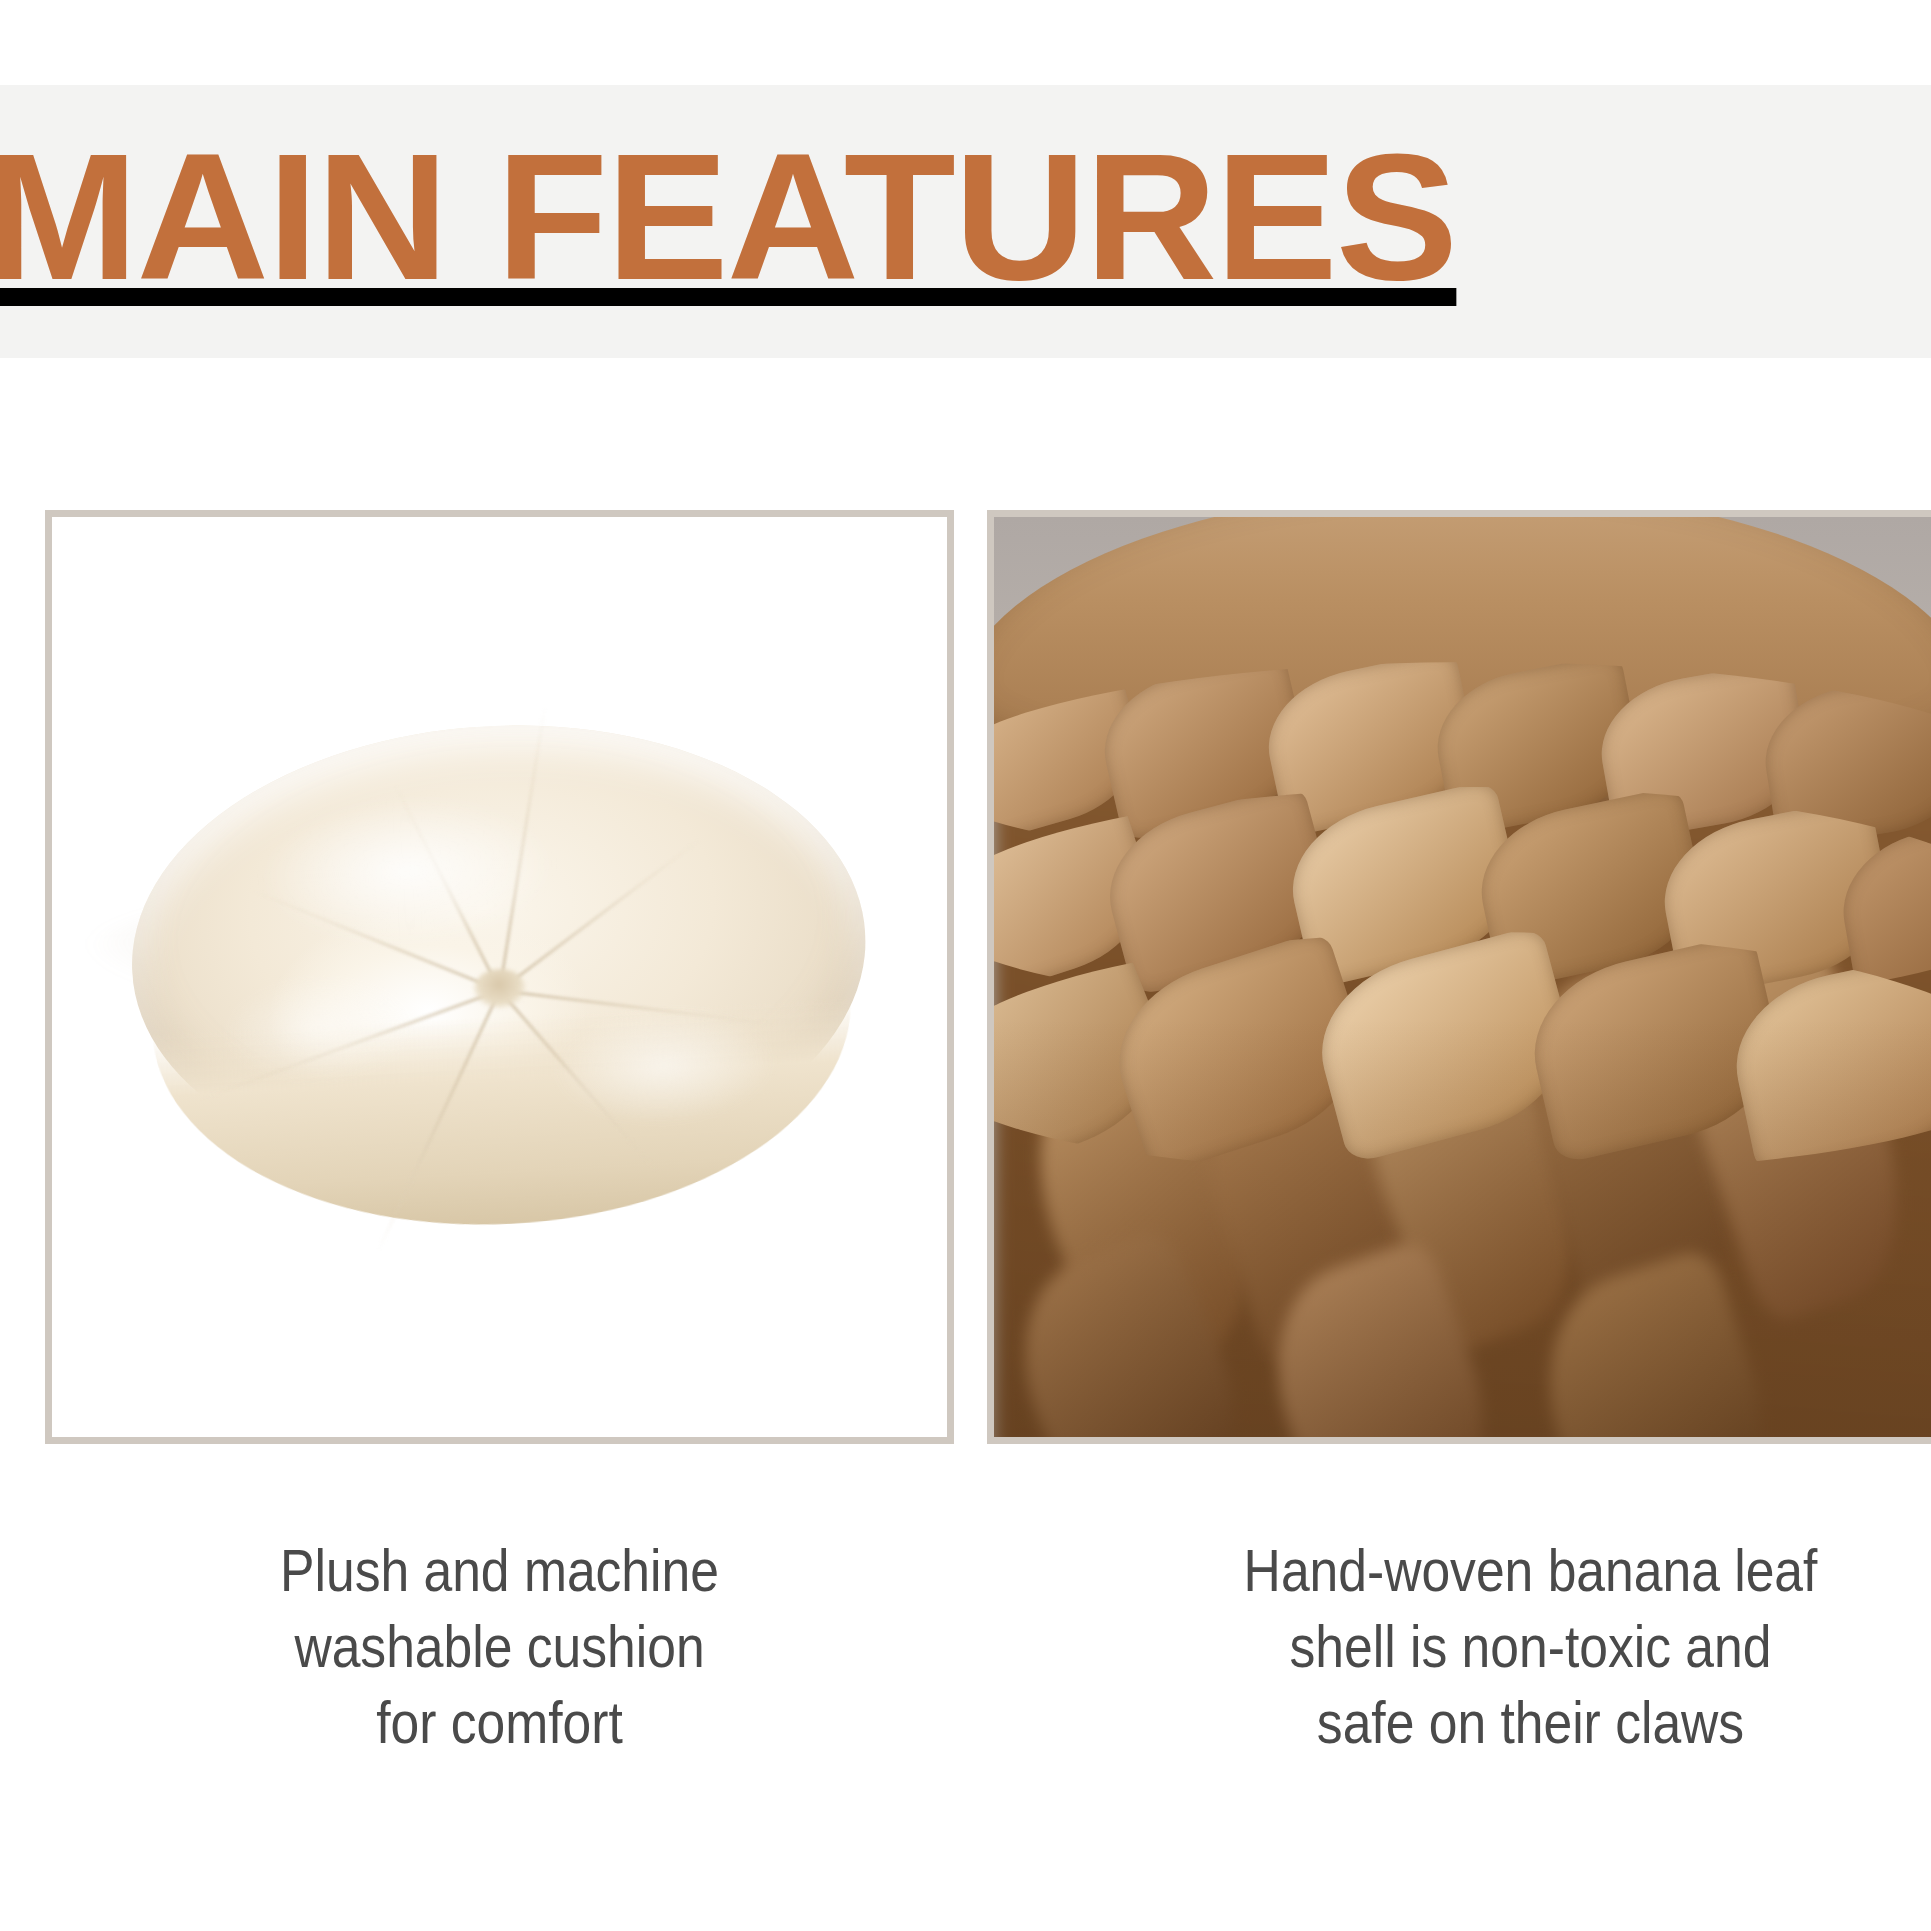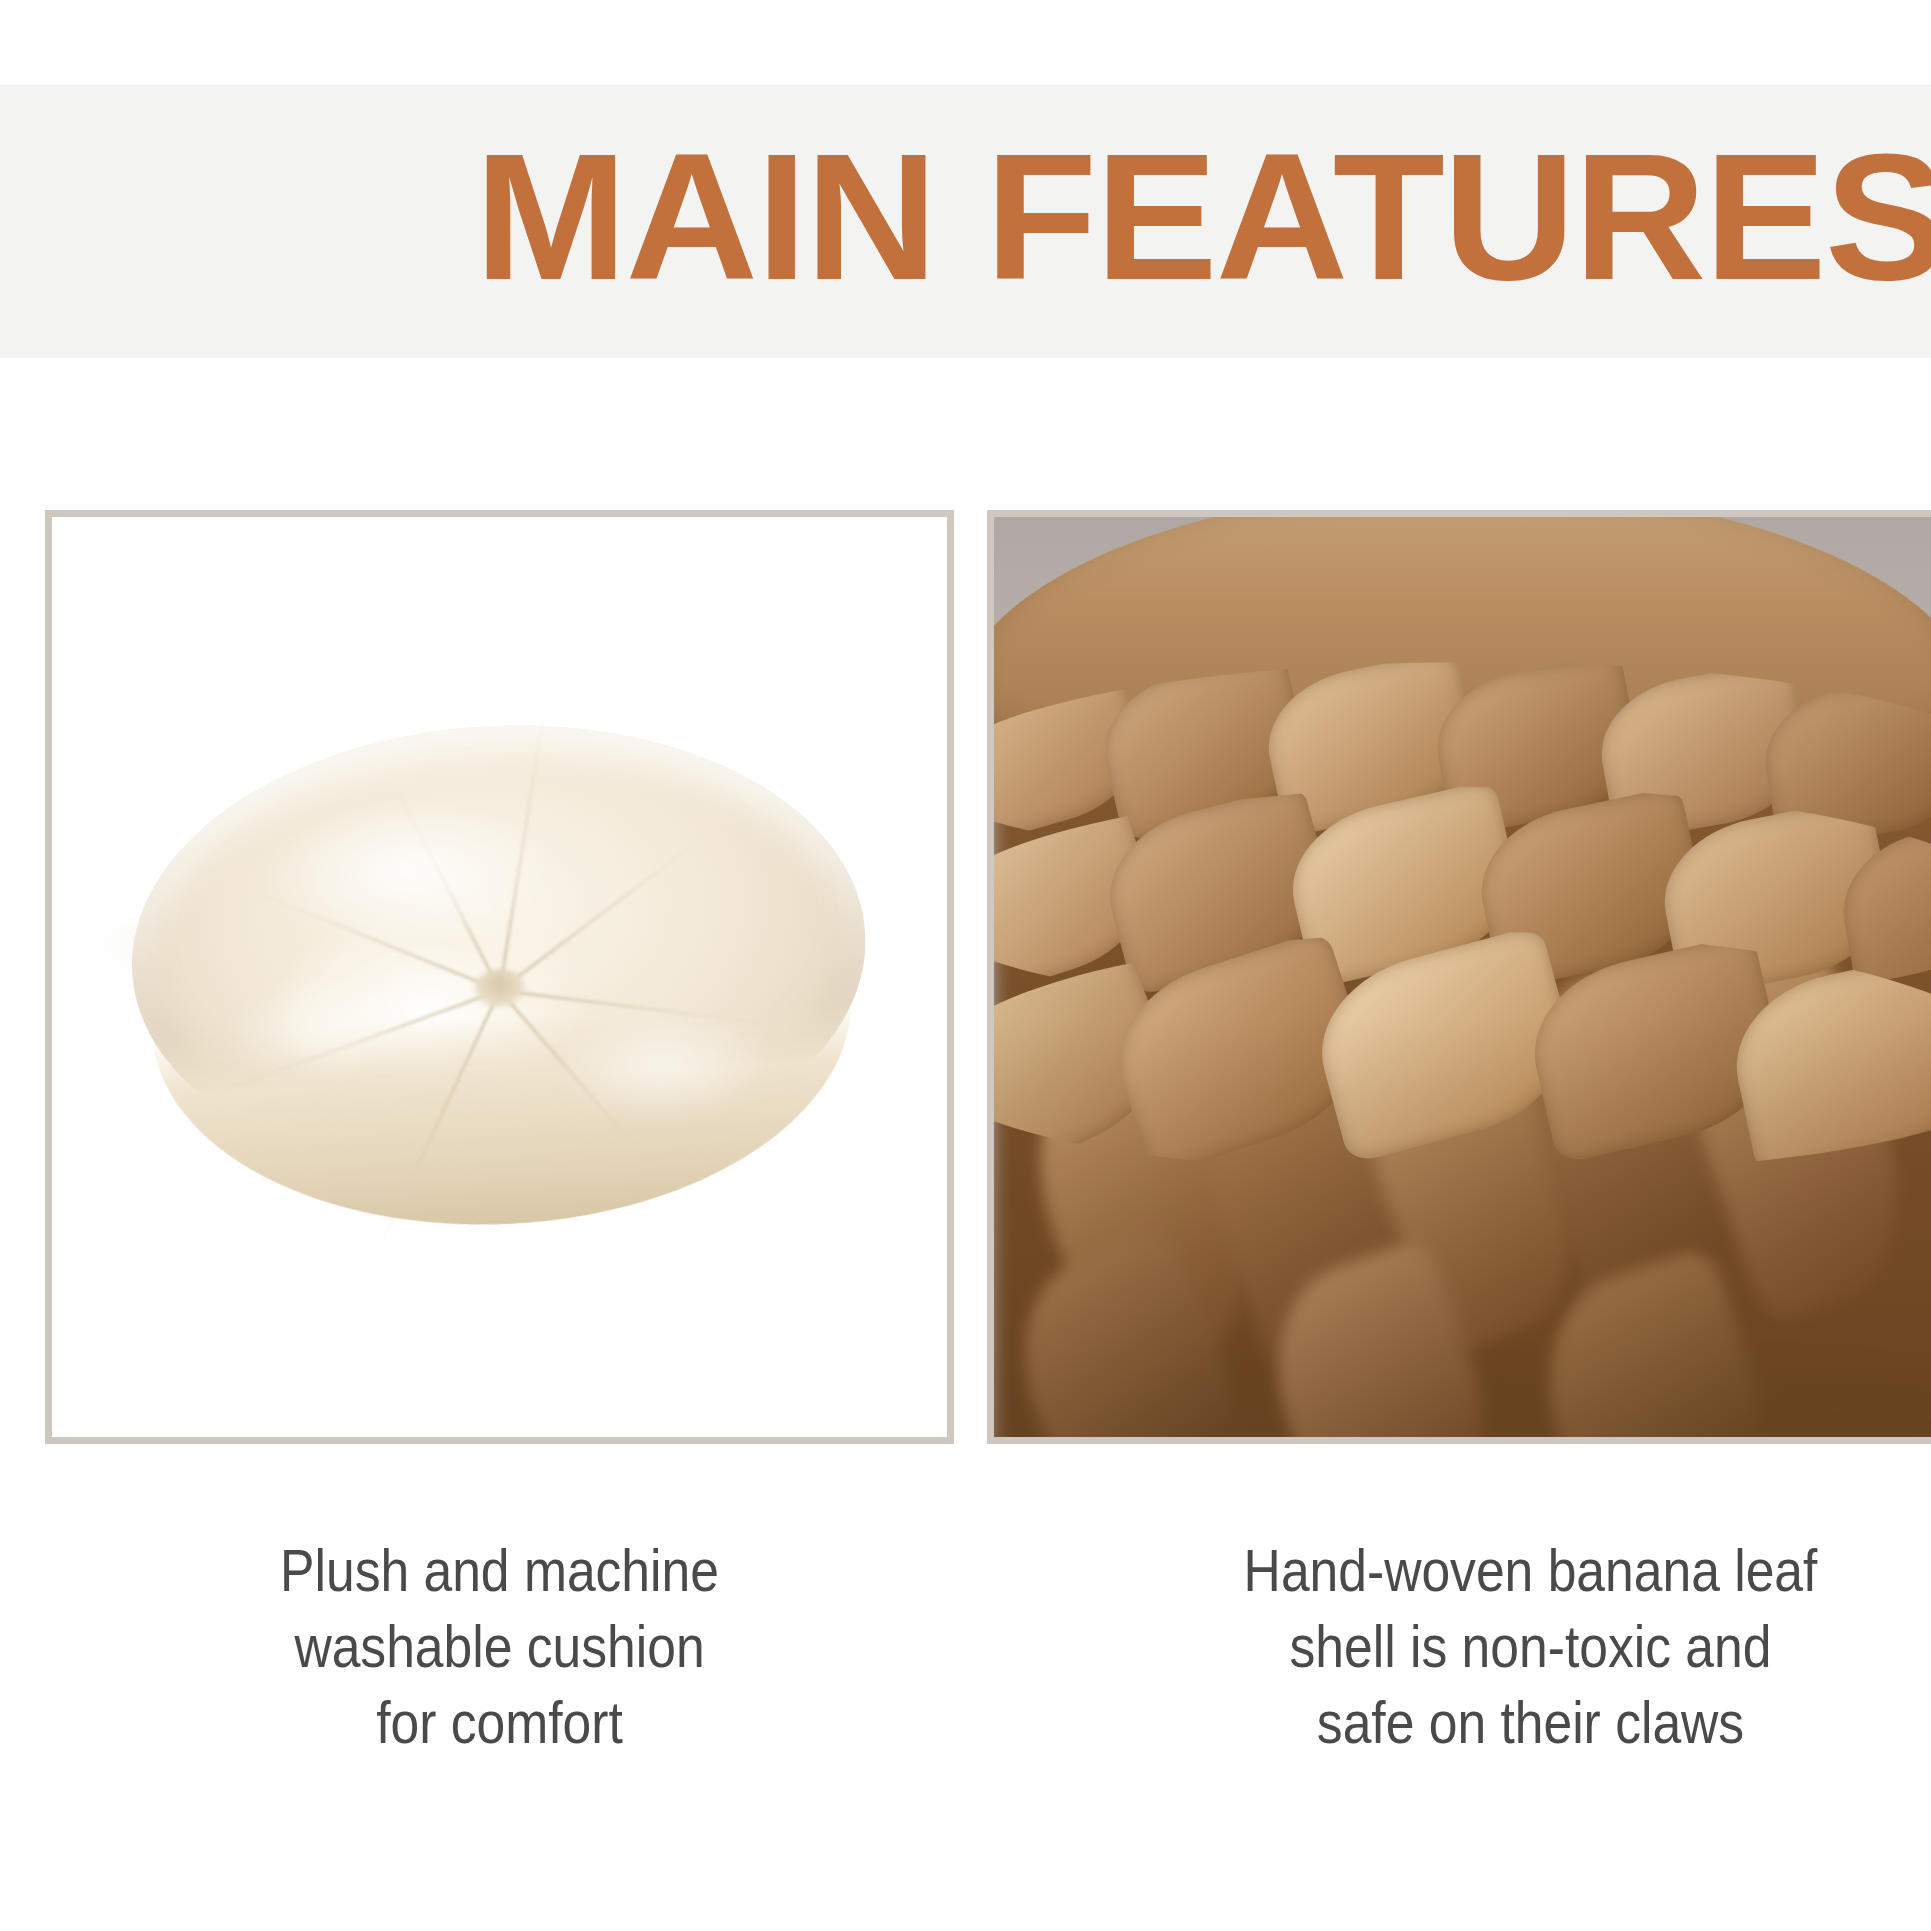--- a/index.html
+++ b/index.html
@@ -10,21 +10,21 @@
     overflow:hidden;
     position:relative;
   }
 
   
   .header-band{
     position:absolute;
     left:0;top:85px;
     width:1931px;height:273px;
     background:#F3F3F2;
-    display:flex;align-items:center;justify-content:flex-end;
+    display:flex;align-items:center;justify-content:flex-start;text-decoration:underline;
   }
   .page-title{
     font-family:"Liberation Sans", sans-serif;
     font-size:180px;
     font-weight:700;
     letter-spacing:-1.9px;
     color:#C2703C;
     line-height:1;
     transform:scaleX(1.02);
     white-space:nowrap;

